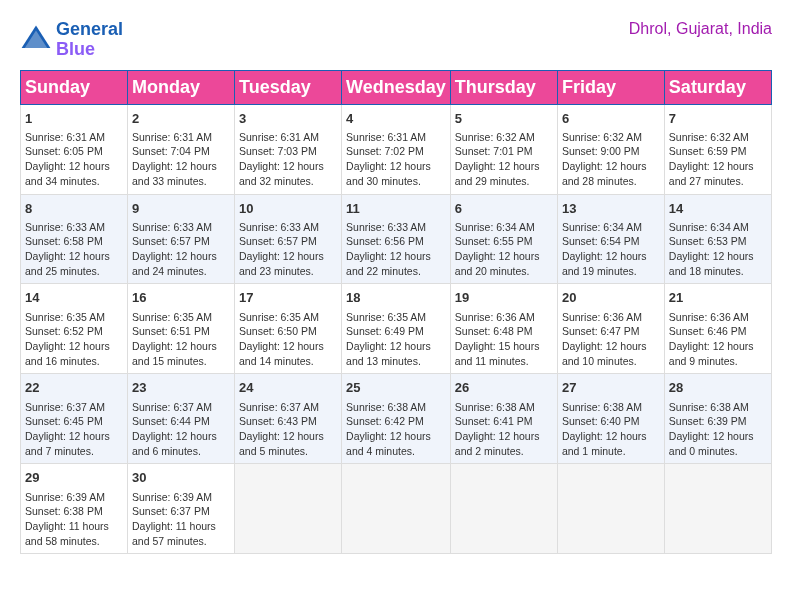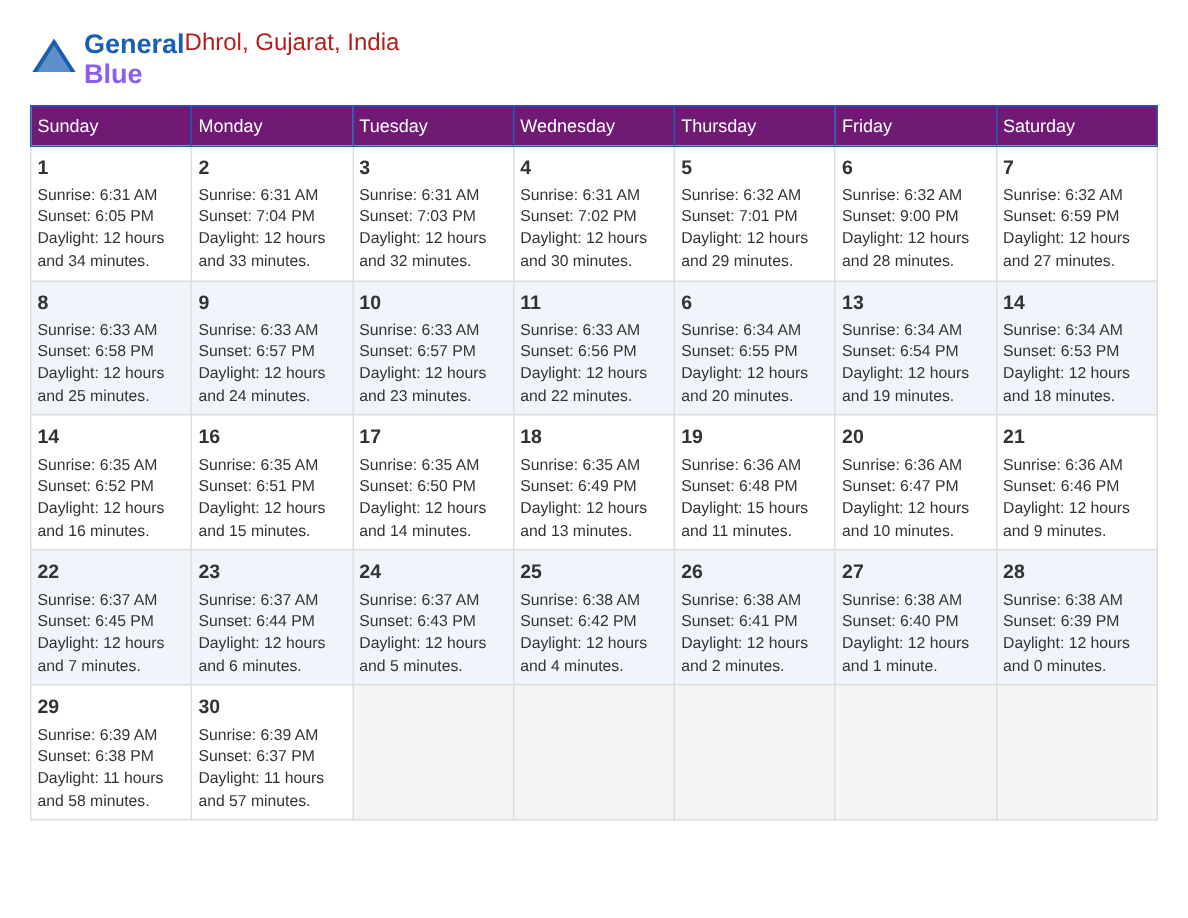--- a/index.html
+++ b/index.html
@@ -5,20 +5,21 @@
     * { box-sizing: border-box; margin: 0; padding: 0; }
     body {
       font-family: Arial, sans-serif;
       background: #fff;
       width: 792px;
       min-height: 612px;
       padding: 20px;
     }
     .header {
       display: flex;
+      justify-content: space-between;
       align-items: flex-start;
       margin-bottom: 10px;
     }
     .logo {
       display: flex;
       align-items: center;
       gap: 4px;
     }
     .logo-text {
       font-size: 18px;
@@ -37,34 +38,34 @@
       text-align: right;
     }
     .calendar-title {
       font-size: 36px;
       font-weight: bold;
       color: #333;
       line-height: 1.1;
     }
     .calendar-subtitle {
       font-size: 16px;
-      color: #b91c1c;
+      color: #a21caf;
     }
     table {
       width: 100%;
       border-collapse: collapse;
       font-size: 11px;
     }
     thead tr th {
-      background: #701a75;
+      background: #ec4899;
       color: #fff;
       padding: 6px 4px;
       text-align: left;
-      font-size: 12px;
-      font-weight: normal;
+      font-size: 18px;
+      font-weight: bold;
       border: 1px solid #1a5fb4;
     }
     tbody tr {
       border-bottom: 1px solid #ccc;
     }
     tbody tr:nth-child(odd) {
       background: #fff;
     }
     tbody tr:nth-child(even) {
       background: #f0f4fb;

